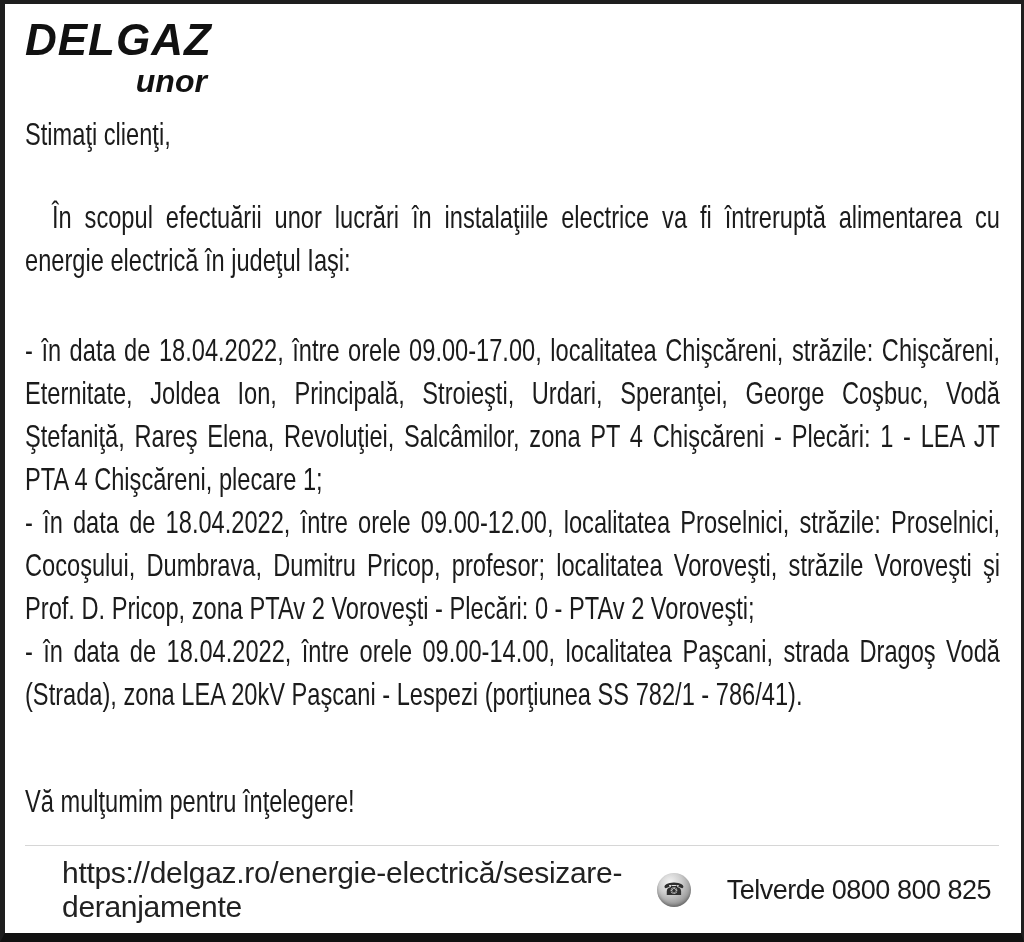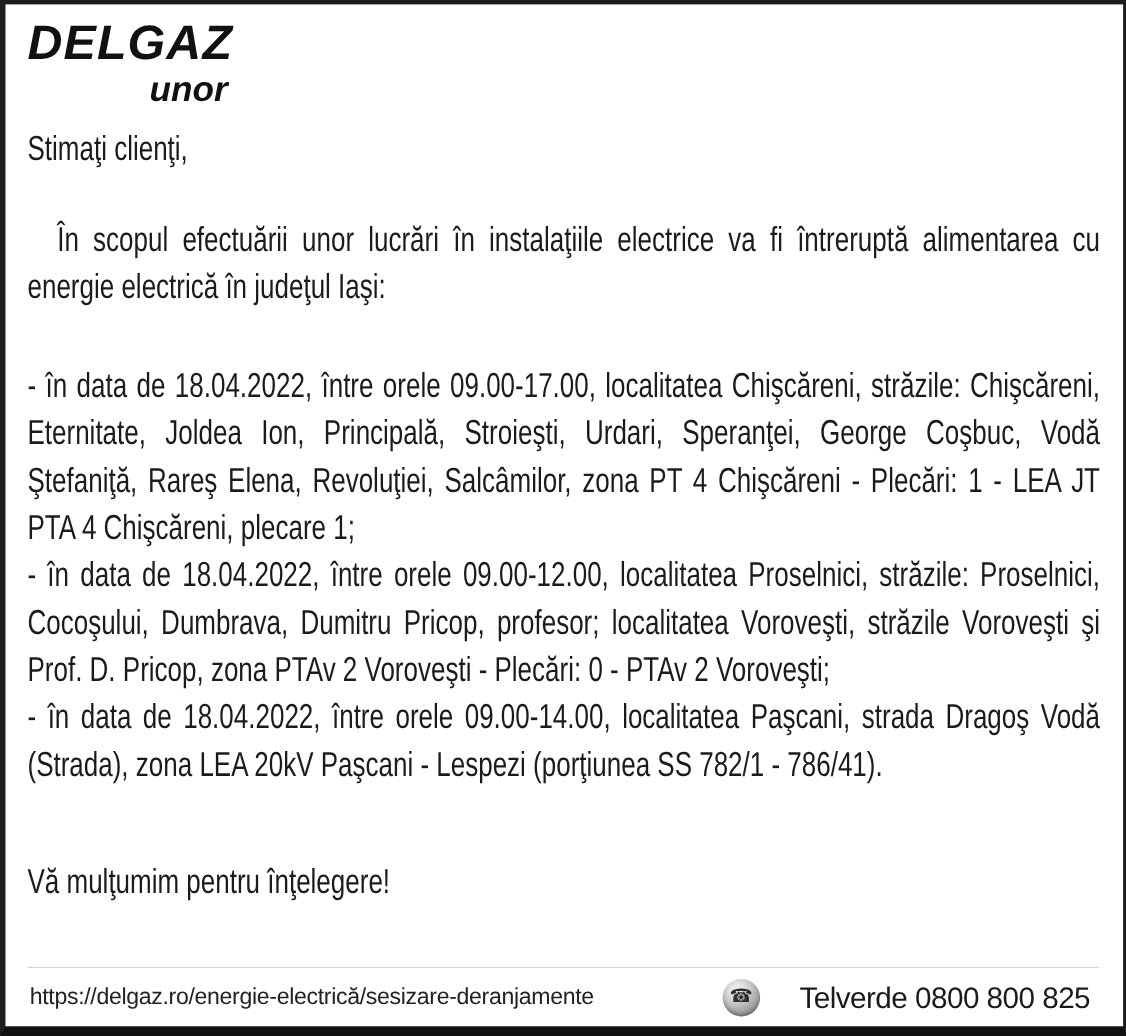--- a/index.html
+++ b/index.html
@@ -74,23 +74,24 @@
 
   
   .footer {
     margin-top: auto;
     display: flex;
     align-items: center;
     border-top: 1px solid #d6d6d6;
     padding: 10px 4px 9px 2px;
   }
   .footer-url {
-    font-size: 21px;
+    font-size: 30px;
     letter-spacing: -0.3px;
     color: #222222;
+    margin-left: 35px;
   }
   .footer-right {
     margin-left: auto;
     display: flex;
     align-items: center;
     gap: 36px;
     padding-right: 4px;
   }
   .phone-icon {
     width: 34px;

